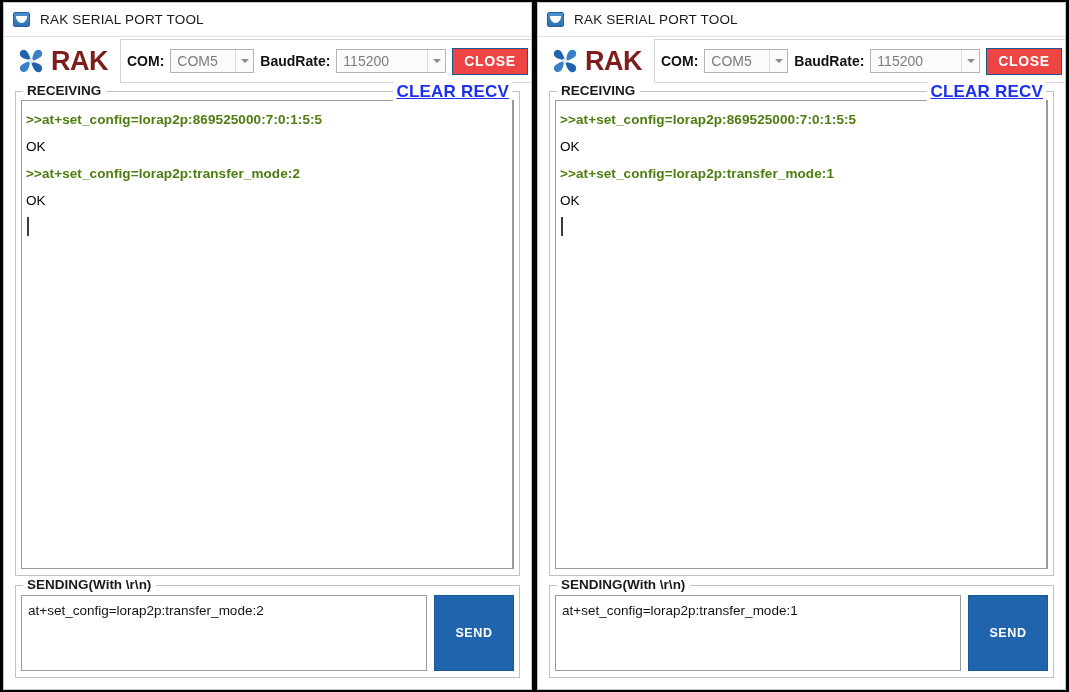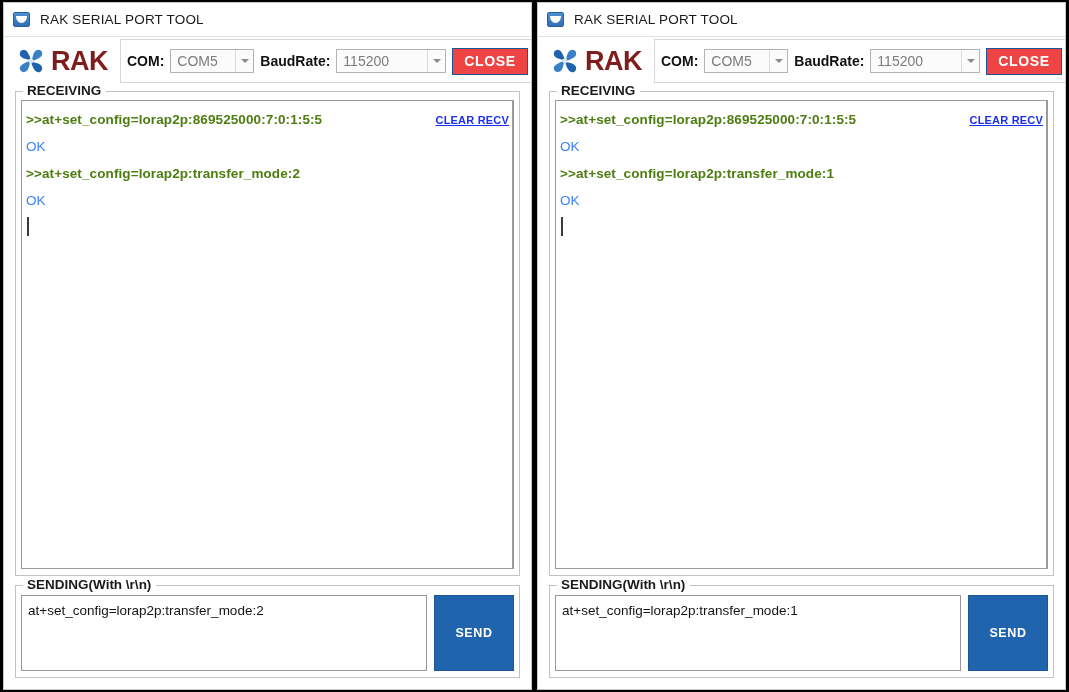--- a/index.html
+++ b/index.html
@@ -172,49 +172,48 @@
     font-size: 13.5px;
     color: #1a1a1a;
     white-space: nowrap;
     font-weight: bold;
   }
   .clear-link {
     position: absolute;
     top: -10px; right: 7px;
     background: #ffffff;
     padding: 0 3px;
-    font-size: 11px;
+    font-size: 17px;
     font-weight: bold;
     color: #1b2ff0;
     text-decoration: underline;
     letter-spacing: .2px;
     white-space: nowrap;
     cursor: pointer;
-    margin-top: 32px;
   }
 
   .group-inner-recv {
     flex: 1;
     min-height: 0;
     margin-top: 8px;
     border: 1px solid #9a9a9a;
     border-right-width: 2px;
     background: #ffffff;
     overflow: hidden;
     padding: 5px 4px 4px 4px;
   }
 
   .term-line {
     font-size: 13.5px;
     line-height: 27px;
     white-space: pre;
     letter-spacing: .1px;
   }
   .term-line.cmd { color: #4d7c0f; font-weight: bold; }
-  .term-line.resp { color: #3b82f6; }
+  .term-line.resp { color: #000000; }
 
   .caret {
     display: inline-block;
     width: 2px;
     height: 19px;
     background: #3c3c3c;
     vertical-align: -4px;
     margin-left: 1px;
   }
 

